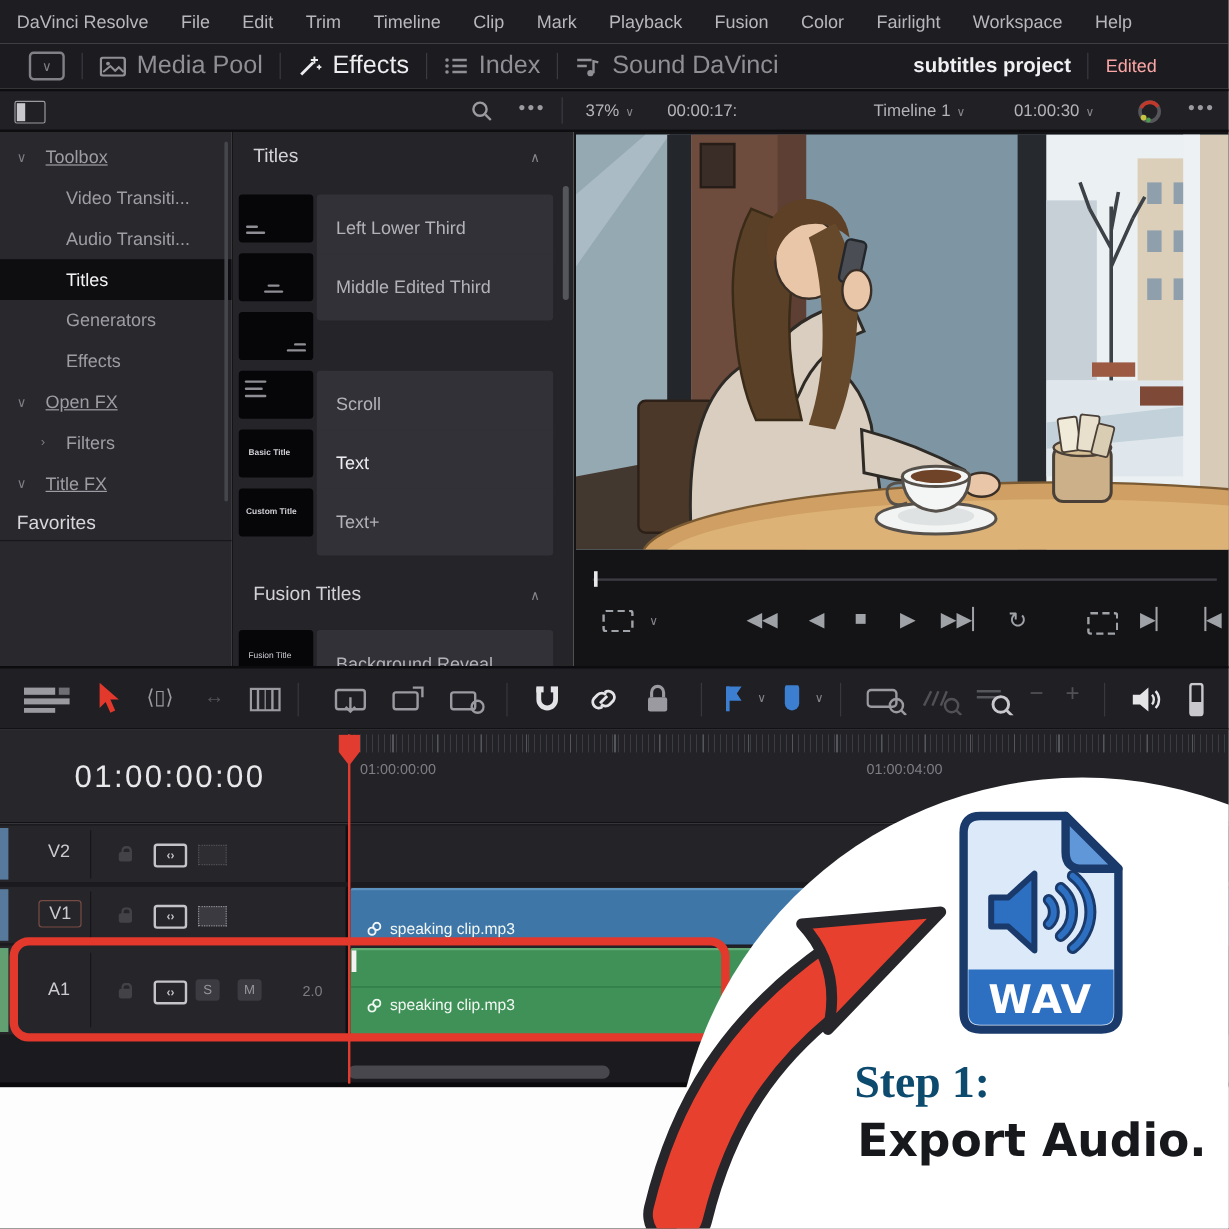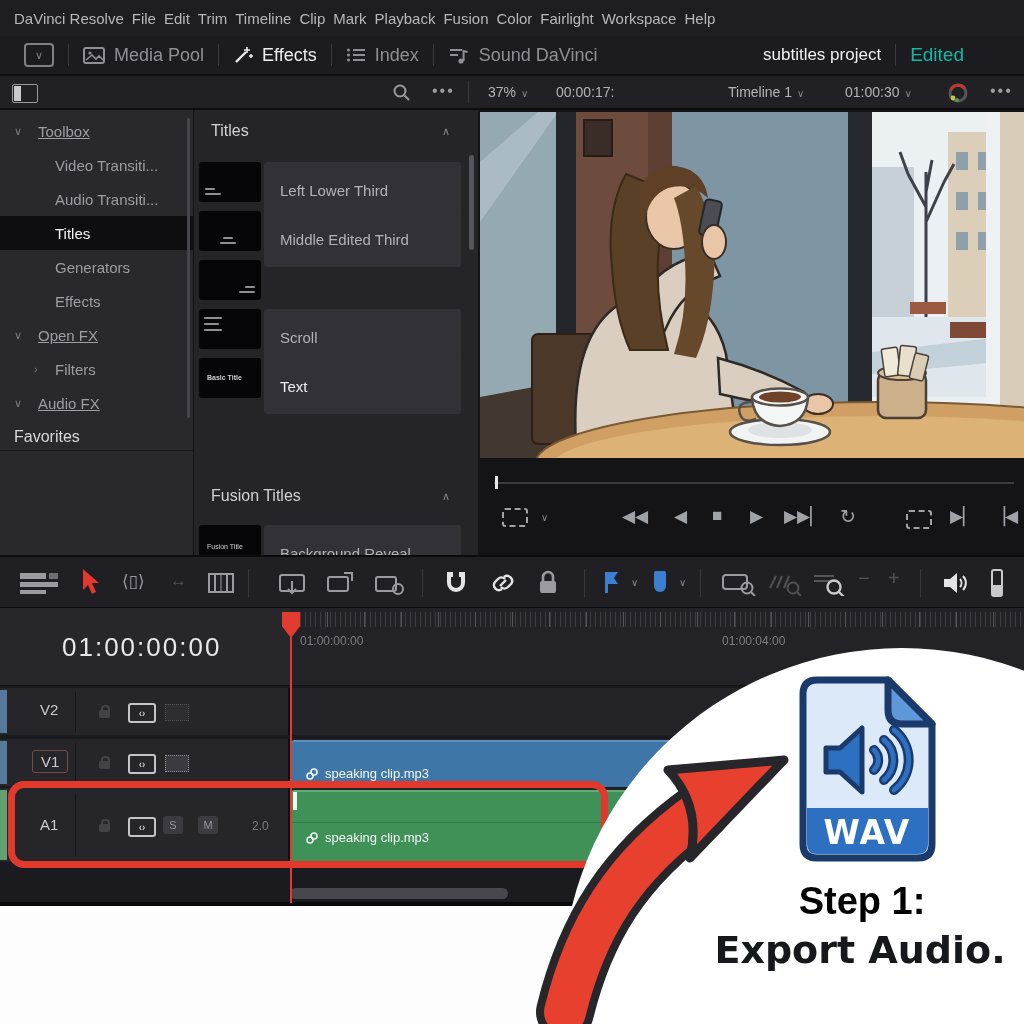--- a/index.html
+++ b/index.html
@@ -1,31 +1,31 @@
 <!DOCTYPE html>
 <html><head>
 <meta charset="utf-8">
 <style>
   html,body{margin:0;padding:0;background:#000;}
   .screen{position:relative;width:1024px;height:1024px;overflow:hidden;background:#fdfdfd;
           font-family:"Liberation Sans",sans-serif;-webkit-font-smoothing:antialiased;}
   .abs{position:absolute;}
   
   .menubar{left:0;top:0;width:1024px;height:36px;background:#1e1e22;display:flex;align-items:center;
-           gap:8px;padding-left:14px;box-sizing:border-box;}
+           gap:27px;padding-left:14px;box-sizing:border-box;}
   .menubar span{color:#b7b7bc;font-size:15px;white-space:nowrap;}
   
   .toolbar2{left:0;top:36px;width:1024px;height:38px;background:#1c1c20;display:flex;align-items:center;box-sizing:border-box;}
-  .tb-item{display:flex;align-items:center;gap:9px;color:#8f8f95;font-size:18px;}
+  .tb-item{display:flex;align-items:center;gap:9px;color:#8f8f95;font-size:21px;}
   .tb-item.active{color:#ededf0;}
   .vdiv{width:1px;height:22px;background:#3a3a40;margin:0 14px;}
   .chkicon{width:26px;height:20px;border:2px solid #808086;border-radius:4px;color:#808086;
            display:flex;align-items:center;justify-content:center;font-size:11px;}
-  .projname{color:#f0f0f2;font-size:17px;font-weight:normal;}
-  .edited{color:#14b8a6;font-size:19px;}
+  .projname{color:#f0f0f2;font-size:17px;font-weight:bold;}
+  .edited{color:#fca5a5;font-size:15px;}
   
   .toolbar3{left:0;top:74px;width:1024px;height:36px;background:#202025;border-top:2px solid #0e0e10;
             border-bottom:2px solid #0e0e10;box-sizing:border-box;color:#b3b3b8;font-size:14px;}
   .paneltoggle{left:12px;top:8px;width:24px;height:17px;border:1px solid #9a9aa0;border-radius:2px;}
   .paneltoggle::before{content:"";position:absolute;left:1px;top:1px;bottom:1px;width:7px;background:#c9c9cd;}
   .chev{color:#85858b;font-size:10px;margin-left:5px;}
   .dots{color:#9a9aa0;font-size:16px;letter-spacing:2px;}
   
   .sidebar{left:0;top:110px;width:193px;height:445px;background:#28282d;box-sizing:border-box;}
   .side-row{position:relative;height:34px;display:flex;align-items:center;color:#9d9da3;font-size:15px;}
@@ -94,22 +94,22 @@
   .playhead-cap{left:282px;top:612px;width:18px;height:26px;background:#e23c31;z-index:3;
       clip-path:polygon(0 0,100% 0,100% 55%,50% 100%,0 55%);}
   .redrect{left:8px;top:781px;width:600px;height:87px;border:7px solid #e2392c;border-radius:16px;
            box-sizing:border-box;z-index:4;}
   .hscroll{left:290px;top:888px;width:218px;height:11px;background:#47474d;border-radius:6px;z-index:2;}
   .tl-bottom{left:0;top:902px;width:1024px;height:4px;background:#0a0a0c;}
   
   .circle{left:562px;top:648px;width:680px;height:680px;background:#ffffff;border-radius:50%;z-index:6;}
   .arrow-svg{left:500px;top:720px;z-index:7;}
   .wav-svg{left:790px;top:672px;z-index:8;}
-  .step1{left:712px;top:880px;width:300px;text-align:center;color:#000000;font-size:38px;font-weight:800;z-index:8;
-         font-family:Liberation Sans, sans-serif;}
+  .step1{left:712px;top:880px;width:300px;text-align:left;color:#0c4a6e;font-size:38px;font-weight:800;z-index:8;
+         font-family:Liberation Serif, serif;}
   .step2{left:660px;top:928px;width:400px;text-align:center;color:#17181c;font-size:38px;font-weight:800;z-index:8;
          font-family:"DejaVu Sans",sans-serif;}
 </style>
 </head>
 <body>
 
 <div class="screen">
 
   <div class="abs menubar">
     <span>DaVinci Resolve</span>
@@ -216,21 +216,21 @@
     <div class="side-row">
       <span class="caret">∨</span>
       <span class="lbl1">Open FX</span>
       </div>
     <div class="side-row">
       <span class="caret" style="left:34px">›</span>
       <span class="lbl2">Filters</span>
       </div>
     <div class="side-row">
       <span class="caret">∨</span>
-      <span class="lbl1">Audio FX</span>
+      <span class="lbl1">Title FX</span>
       </div>
     <div class="side-divider" style="top:340px"></div>
     <div class="side-row" style="">
       <span class="fav" style="margin-left:14px">Favorites</span>
       </div>
     <div class="side-scroll"></div>
   </div>
 
   <div class="abs titlespanel">
     <span class="panel-h" style="top:12px">Titles</span>
@@ -262,20 +262,26 @@
           <div class="bar" style="left:5px;top:14px;width:15px"></div>
           <div class="bar" style="left:5px;top:20px;width:18px"></div>
       </div>
       <div class="t-label">Scroll</div>
     </div>
     <div class="t-item" style="top:248px">
       <div class="t-thumb">
         <span class="thumbtxt" style="left:8px;top:16px;font-weight:bold">Basic Title</span>
       </div>
       <div class="t-label bright">Text</div>
+    </div>
+    <div class="t-item" style="top:297px">
+      <div class="t-thumb">
+        <span class="thumbtxt" style="left:6px;top:16px;font-weight:bold">Custom Title</span>
+      </div>
+      <div class="t-label">Text+</div>
     </div>
 
     <span class="panel-h" style="top:377px">Fusion Titles</span>
     <span class="panel-h-caret" style="top:380px">∧</span>
     <div class="t-item" style="top:415px">
       <div class="t-thumb">
         <span class="thumbtxt" style="left:8px;top:18px">Fusion Title</span>
       </div>
       <div class="t-label">Background Reveal</div>
     </div>

